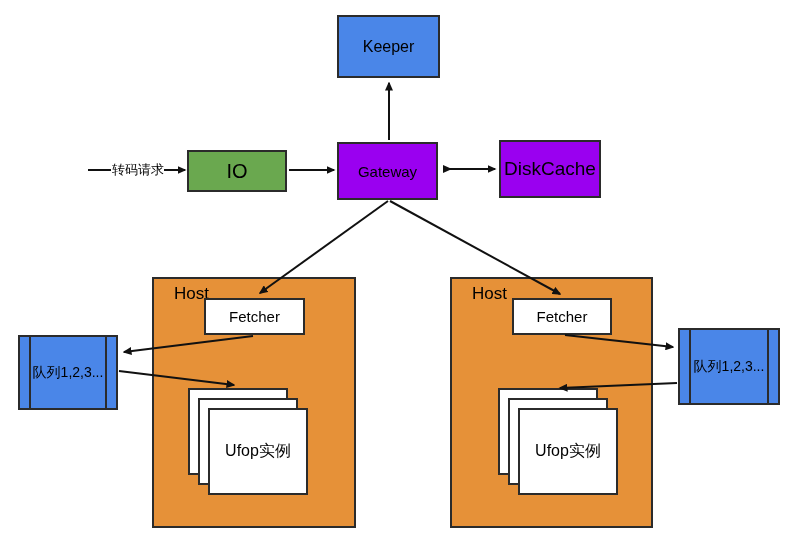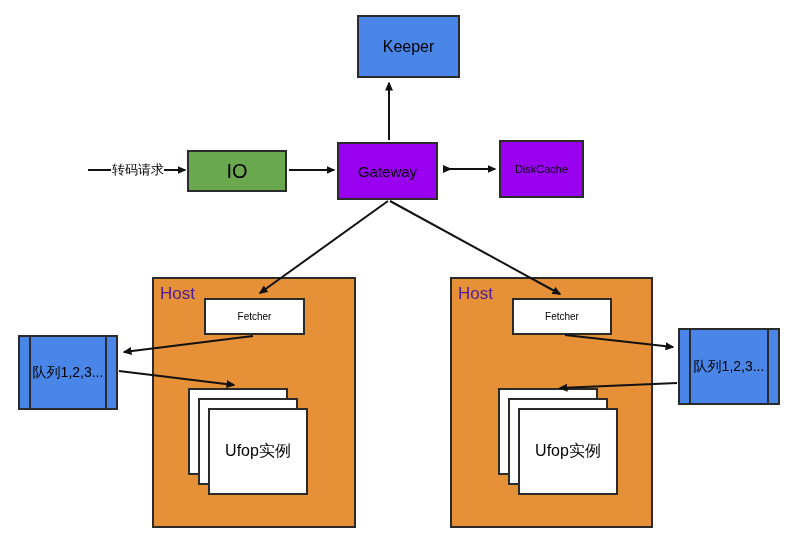--- a/index.html
+++ b/index.html
@@ -9,51 +9,51 @@
     background:var(--bg);
     font-family:"Liberation Sans","DejaVu Sans",sans-serif;
     overflow:hidden;
   }
   .node{
     position:absolute;
     box-sizing:border-box;
     border:2px solid var(--border);
     display:flex;align-items:center;justify-content:center;
     color:#000;
-    font-size:10px;
+    font-size:15px;
   }
-  .blue{background:var(--blue);margin-left:20px;}
+  .blue{background:var(--blue);}
   .green{background:var(--green);}
   .purple{background:var(--purple);}
   .white{background:var(--white);}
 
   
   #keeper{left:337px;top:15px;width:103px;height:63px;font-size:16px;}
   #io{left:187px;top:150px;width:100px;height:42px;font-size:20px;}
   #gateway{left:337px;top:142px;width:101px;height:58px;font-size:15px;}
-  #diskcache{left:499px;top:140px;width:85px;height:58px;font-size:11px;}
+  #diskcache{left:499px;top:140px;width:102px;height:58px;font-size:19px;}
 
   
   #request-label{
     position:absolute;left:110px;top:162px;width:56px;height:16px;
     font-size:13px;font-weight:normal;color:#000;text-align:center;line-height:16px;
   }
 
   
   .host{
     position:absolute;
     box-sizing:border-box;
     border:2px solid var(--border);
     background:var(--orange);
   }
   #host-left{left:152px;top:277px;width:204px;height:251px;}
   #host-right{left:450px;top:277px;width:203px;height:251px;}
   .host-label{
-    position:absolute;left:6px;top:5px;
-    font-size:17px;color:#4c1d95;
+    position:absolute;left:20px;top:5px;
+    font-size:17px;color:#000000;
   }
 
   
   #fetcher-left{left:204px;top:298px;width:101px;height:37px;}
   #fetcher-right{left:512px;top:298px;width:100px;height:37px;}
 
   
   .queue{
     position:absolute;box-sizing:border-box;
     border:2px solid var(--border);

